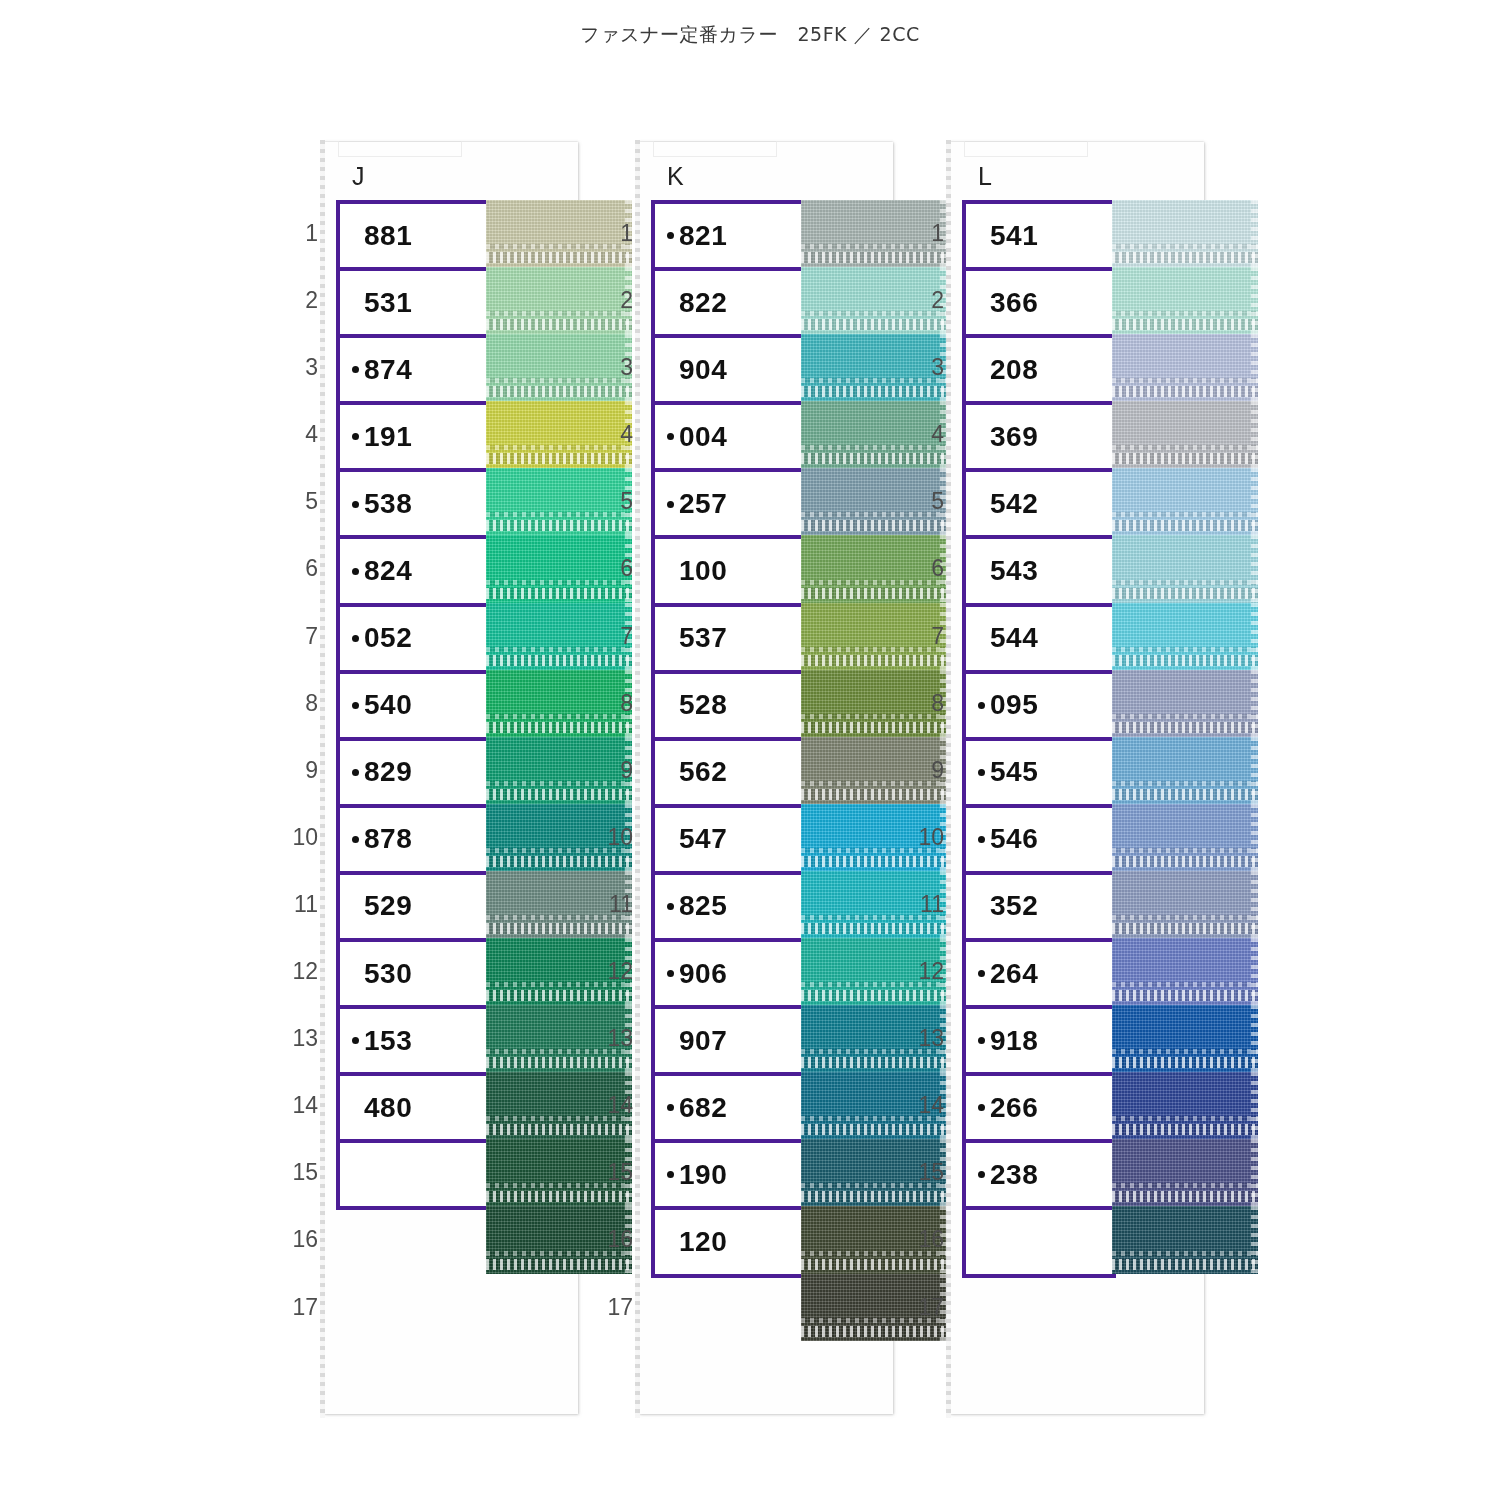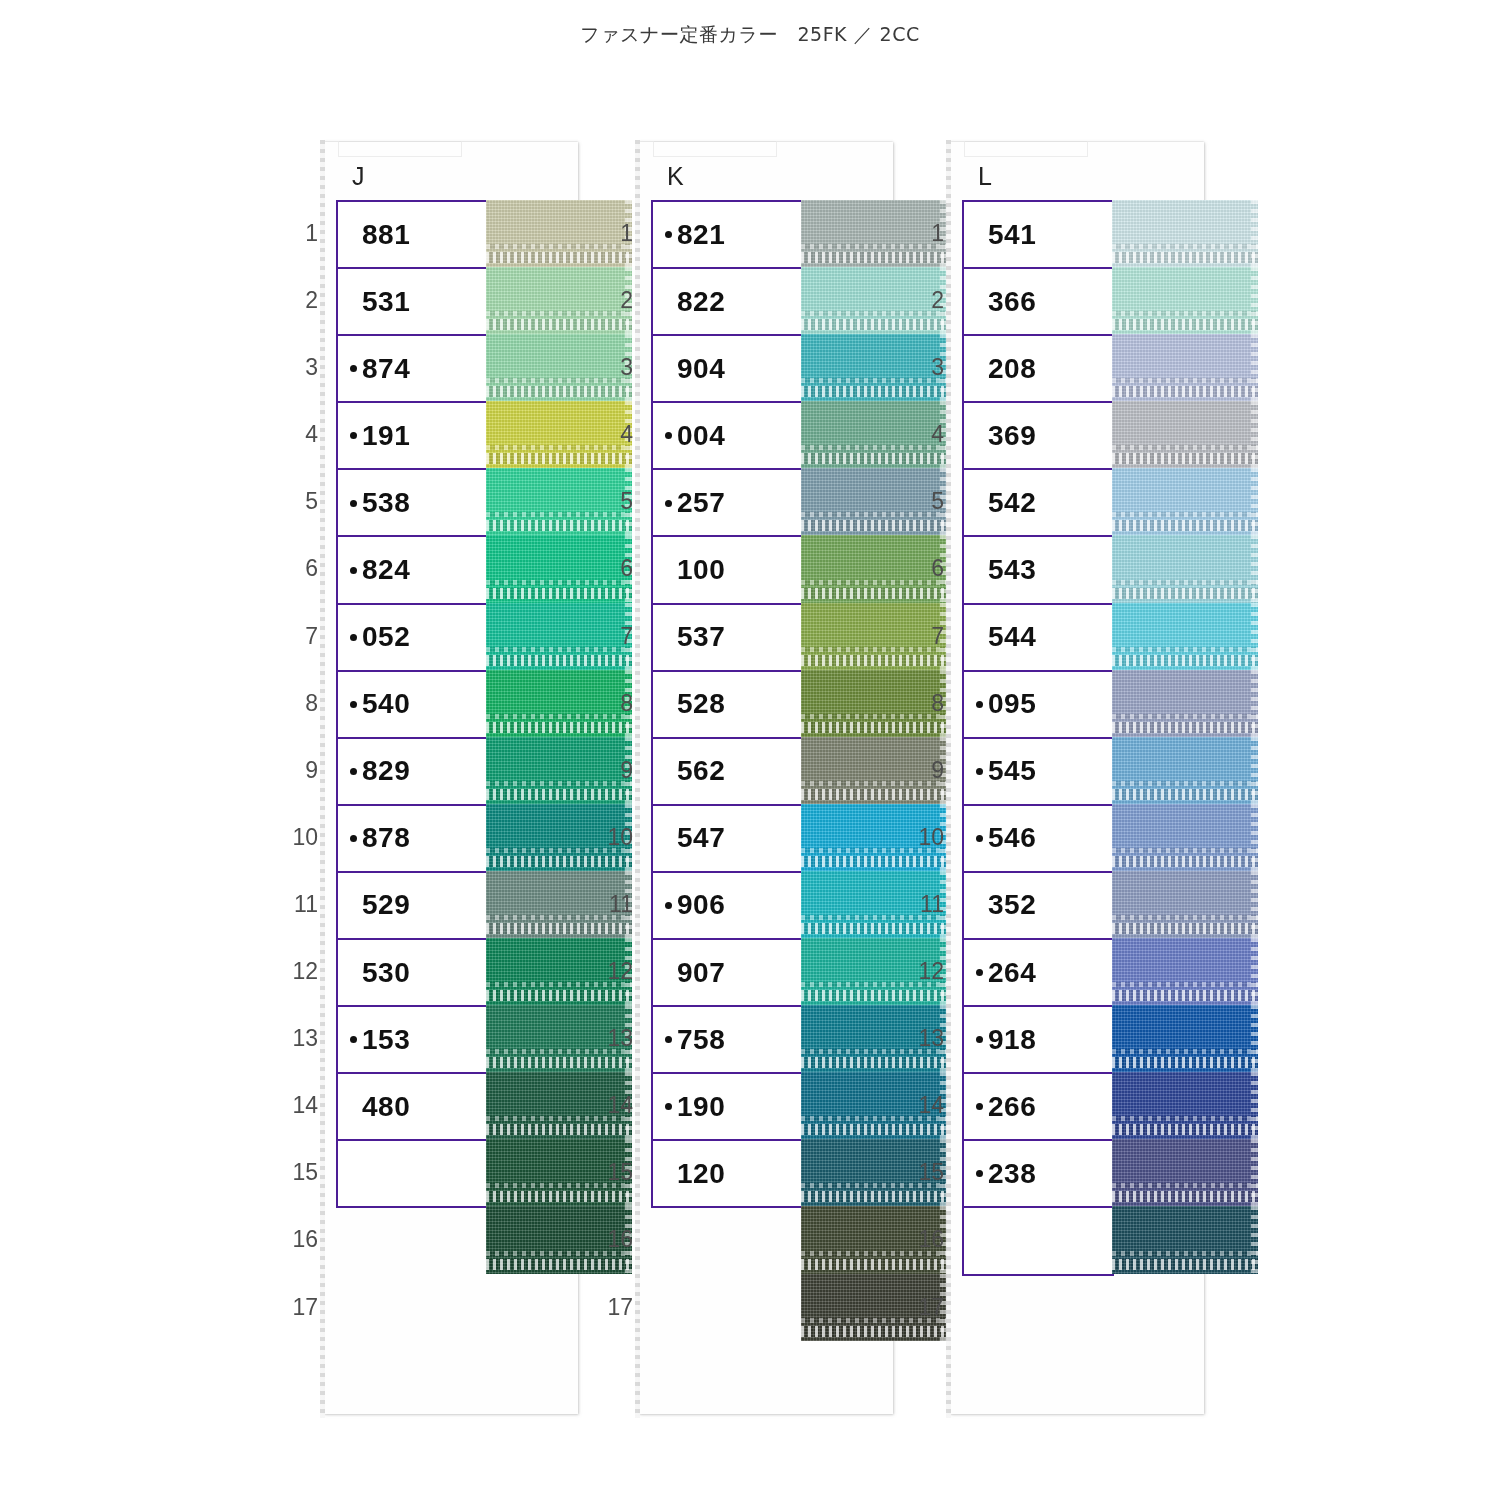--- a/index.html
+++ b/index.html
@@ -99,21 +99,21 @@
     position: absolute;
     left: 44px;
     top: 60px;
     width: 150px;
     border-collapse: collapse;
     table-layout: fixed;
   }
   .swatch-table td.code-cell {
     width: 150px;
     height: 67.1px;
-    border: 2px solid #4c1d95;
+    border: 4px solid #4c1d95;
     background: #ffffff;
     padding: 0 0 0 12px;
     font-size: 28px;
     font-weight: bold;
     font-family: "Liberation Sans", sans-serif;
     color: #111;
     vertical-align: middle;
     letter-spacing: 0.5px;
     position: relative;
     box-sizing: border-box;
@@ -445,27 +445,30 @@
           <tr>
             <td class="code-cell"><span class="dot hidden"></span><span>528</span></td>
           </tr>
           <tr>
             <td class="code-cell"><span class="dot hidden"></span><span>562</span></td>
           </tr>
           <tr>
             <td class="code-cell"><span class="dot hidden"></span><span>547</span></td>
           </tr>
           <tr>
+            <td class="code-cell"><span class="dot"></span><span>825</span></td>
+          </tr>
+          <tr>
             <td class="code-cell"><span class="dot"></span><span>906</span></td>
           </tr>
           <tr>
             <td class="code-cell"><span class="dot hidden"></span><span>907</span></td>
           </tr>
           <tr>
-            <td class="code-cell"><span class="dot"></span><span>758</span></td>
+            <td class="code-cell"><span class="dot"></span><span>682</span></td>
           </tr>
           <tr>
             <td class="code-cell"><span class="dot"></span><span>190</span></td>
           </tr>
           <tr>
             <td class="code-cell"><span class="dot hidden"></span><span>120</span></td>
           </tr>
         </tbody>
       </table>
       <div class="swatch-stack">

